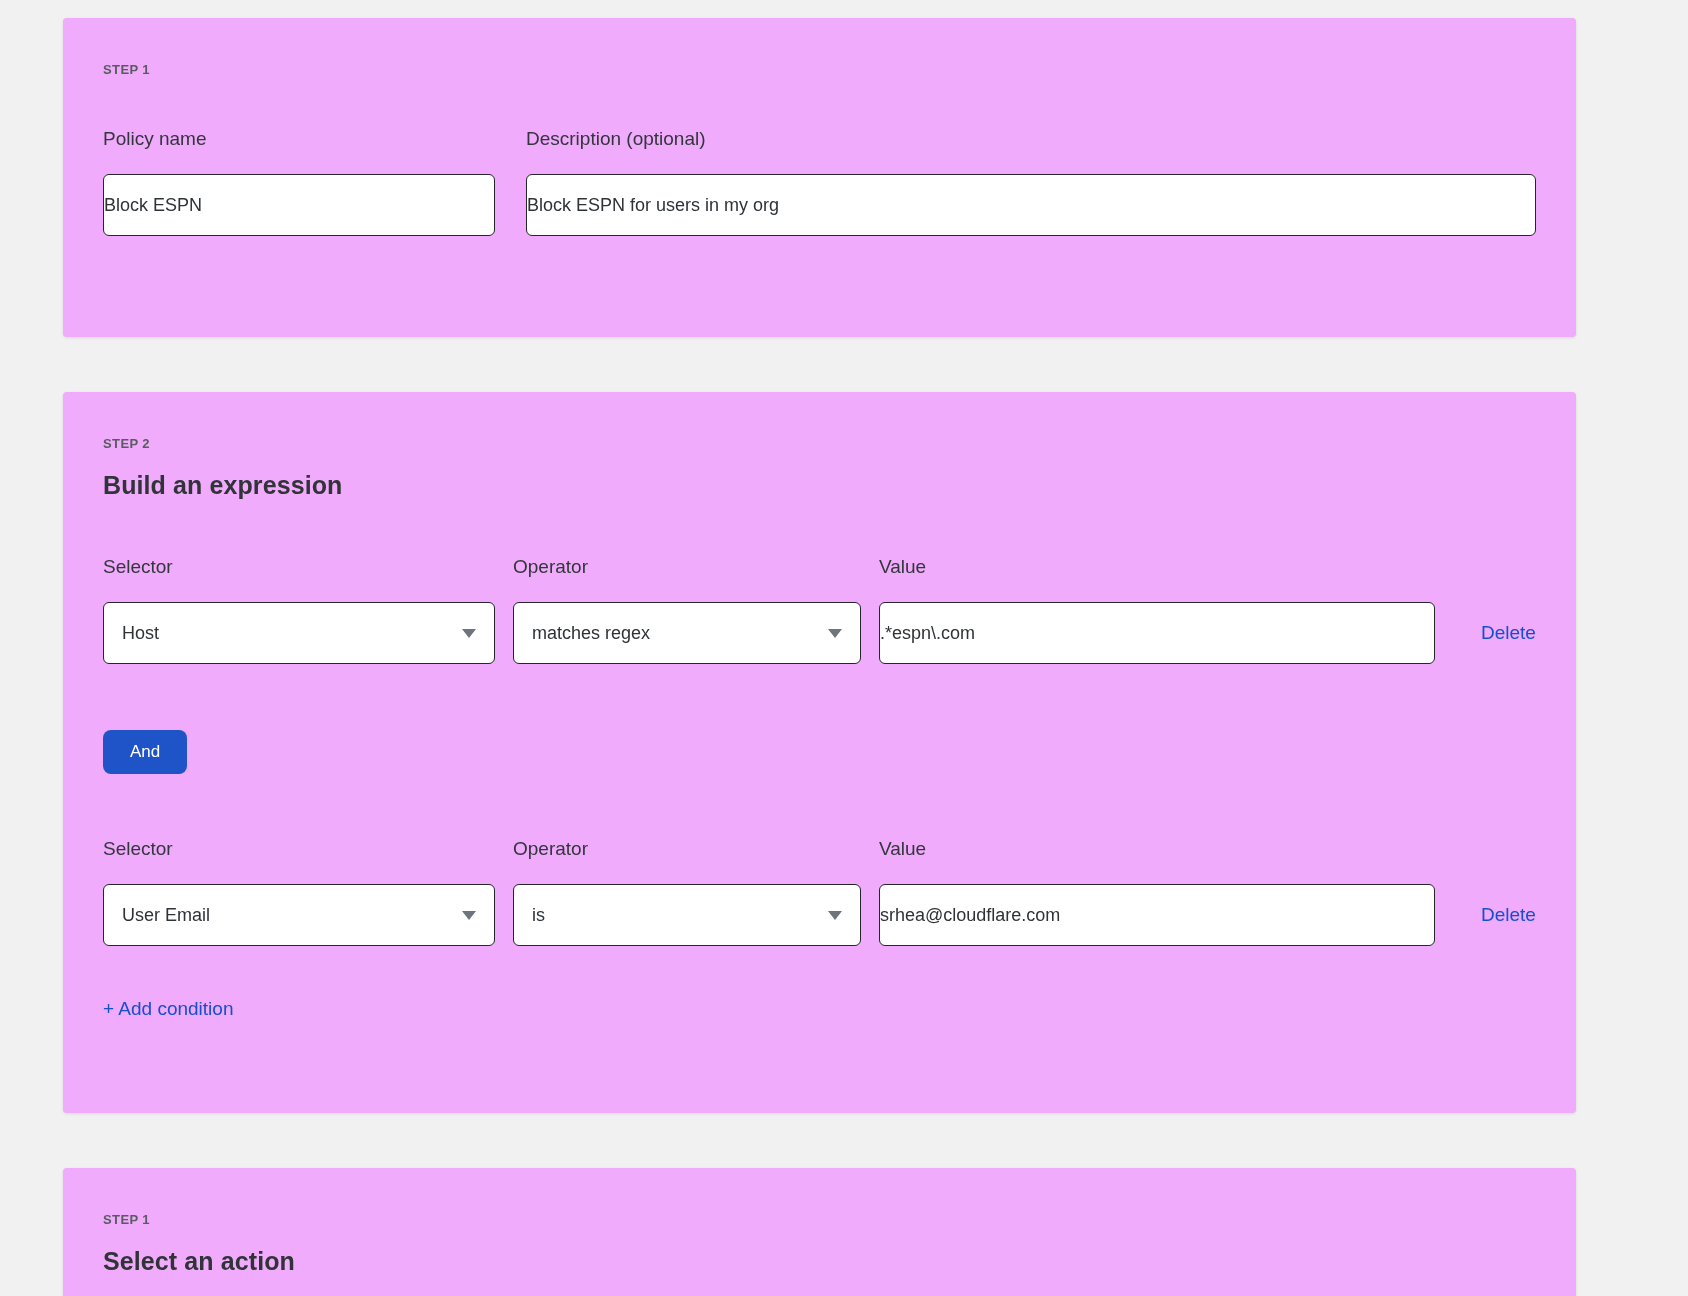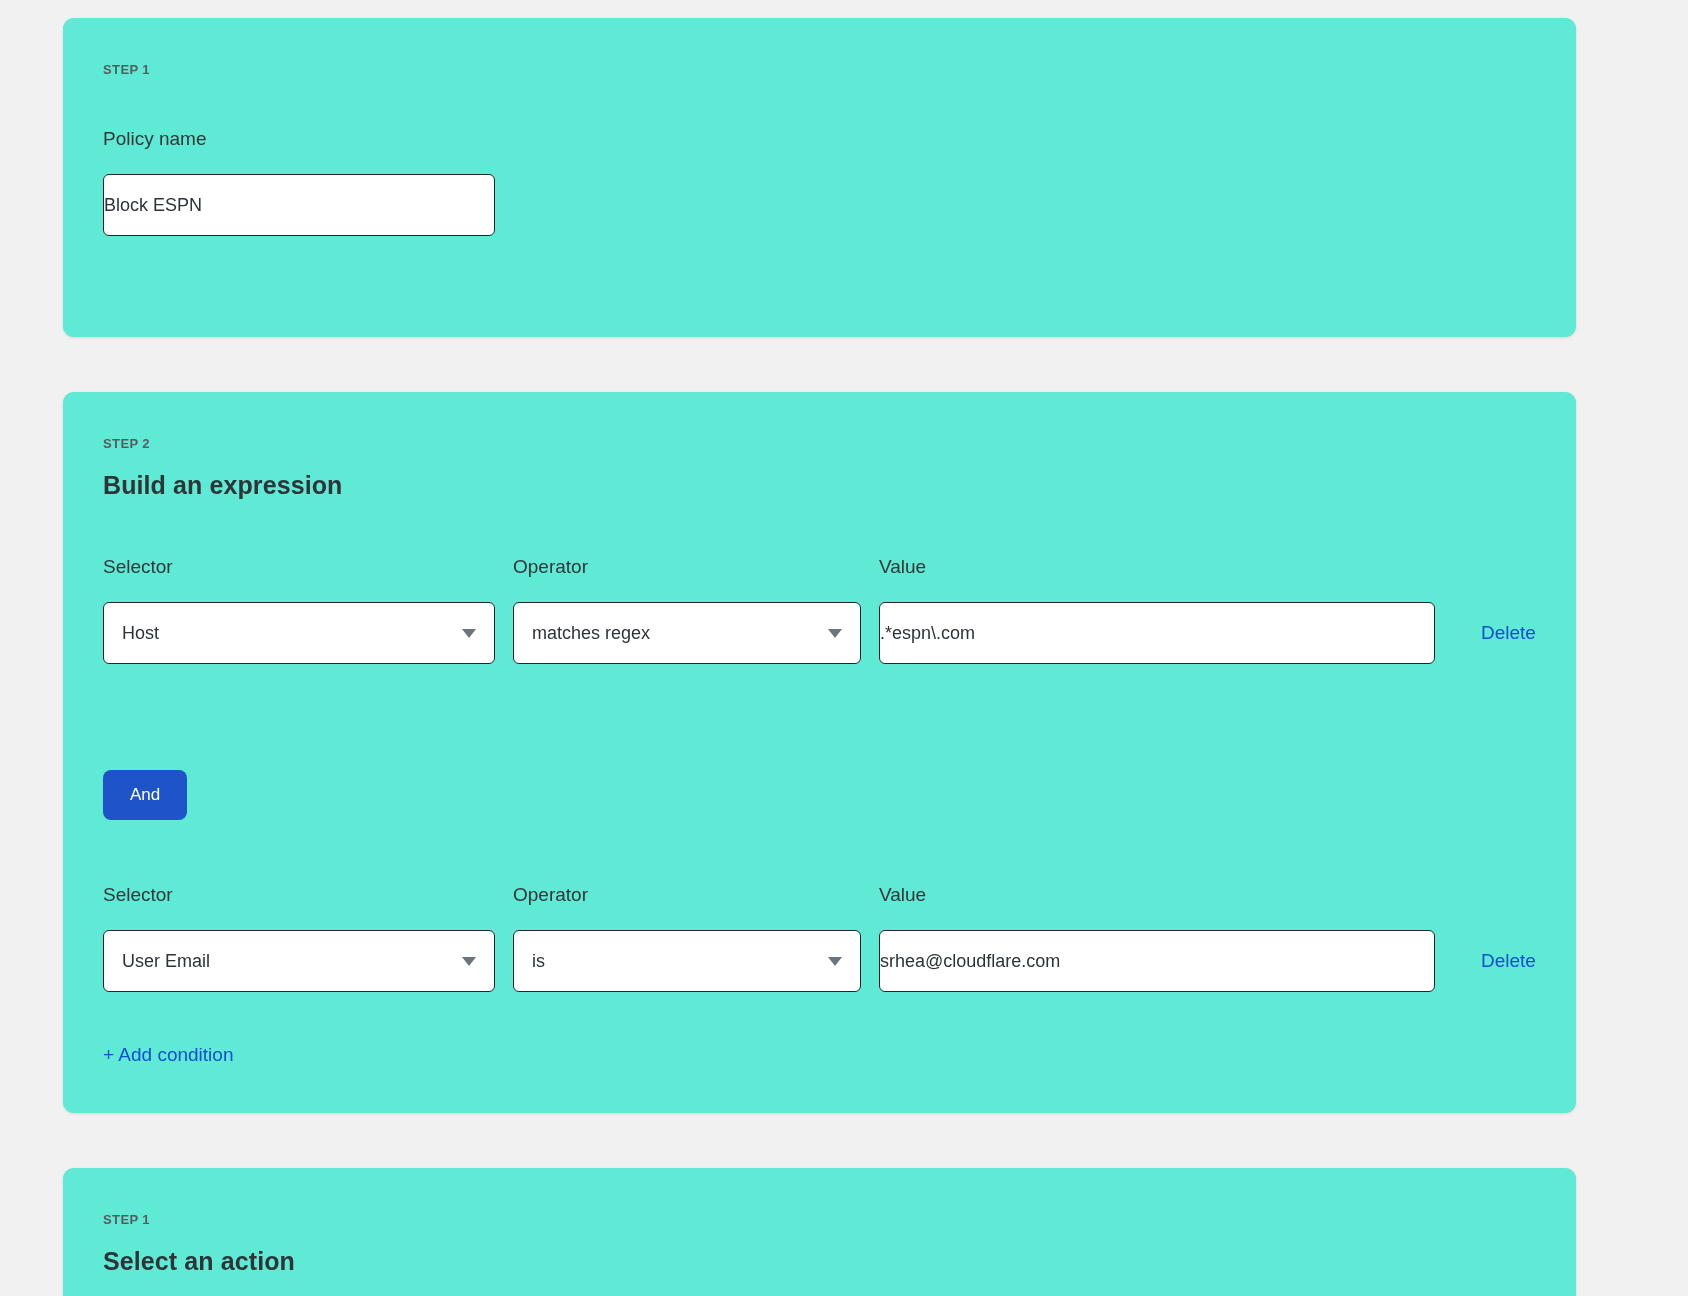--- a/index.html
+++ b/index.html
@@ -11,22 +11,22 @@
     width: 1688px;
     height: 1296px;
     overflow: hidden;
     background: #f1f1f1;
     font-family: "Liberation Sans", sans-serif;
     color: #2e3338;
   }
   .card {
     width: 1513px;
     margin-left: 63px;
-    background: #5eead4;
-    border-radius: 11px;
+    background: #f0abfc;
+    border-radius: 4px;
     box-shadow: 0 1px 3px rgba(0,0,0,0.10), 0 0 1px rgba(0,0,0,0.06);
     padding: 44px 40px 50px 40px;
   }
   .card-step1 { margin-top: 18px; height: 319px; }
   .card-step2 { margin-top: 55px; height: 721px; }
   .card-step3 { margin-top: 55px; height: 300px; }
 
   .step-label {
     font-size: 13px;
     font-weight: 700;
@@ -112,23 +112,23 @@
     text-decoration: none;
     cursor: pointer;
   }
   .delete-link {
     margin-left: 28px;
     margin-bottom: 20px;
     flex: 0 0 auto;
   }
   .and-btn {
     display: block;
-    margin-top: 106px;
+    margin-top: 66px;
     width: 84px;
-    height: 50px;
+    height: 44px;
     background: #1f54c8;
     color: #ffffff;
     font-size: 17px;
     font-family: inherit;
     border: none;
     border-radius: 8px;
     cursor: pointer;
   }
   .cond-row.second { margin-top: 64px; }
   .add-condition {
@@ -141,20 +141,24 @@
 
 <main>
 
   <section class="card card-step1">
     <div class="step-label">STEP 1</div>
     <div class="fields-row">
       <div class="col-policy">
         <label class="field-label">Policy name</label>
         <input class="text-input" type="text" value="Block ESPN" style="">
       </div>
+      <div class="col-desc">
+        <label class="field-label">Description (optional)</label>
+        <input class="text-input" type="text" value="Block ESPN for users in my org" style="">
+      </div>
     </div>
   </section>
 
   <section class="card card-step2">
     <div class="step-label">STEP 2</div>
     <h2 class="card-title">Build an expression</h2>
 
     
     <div class="cond-row">
       <div class="col-selector">

